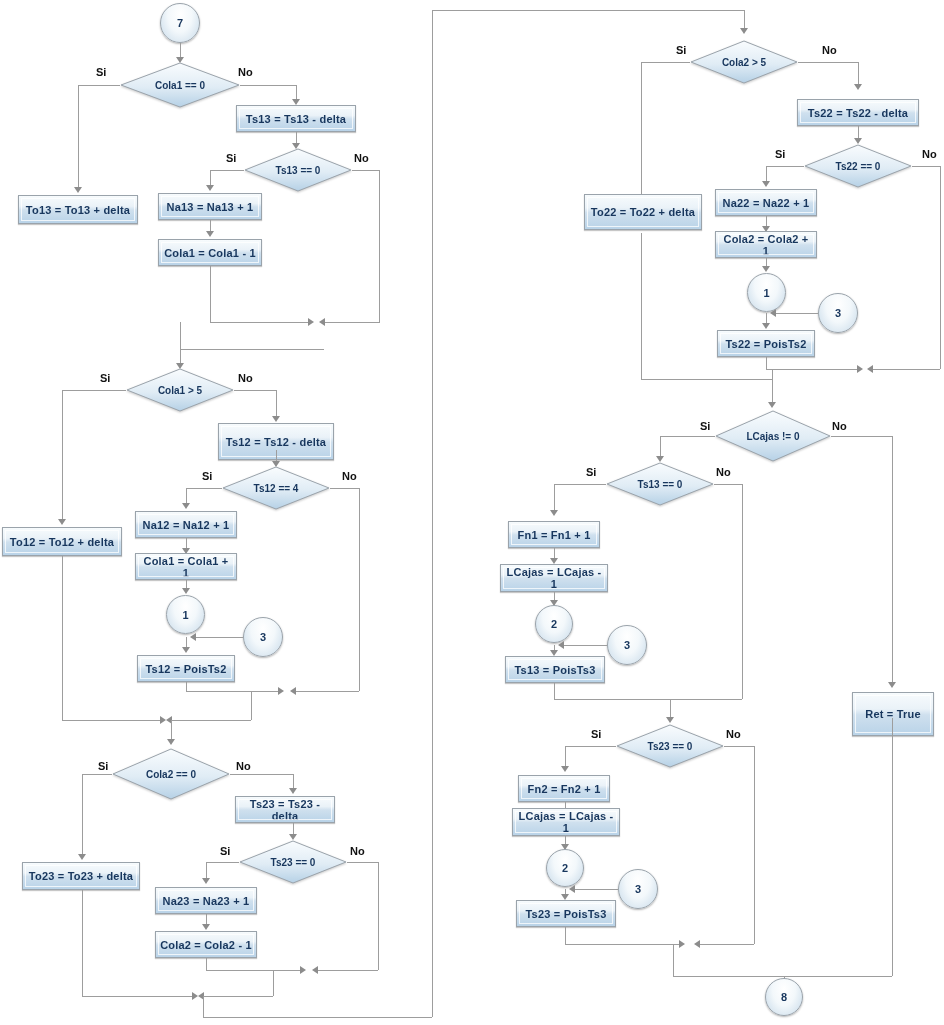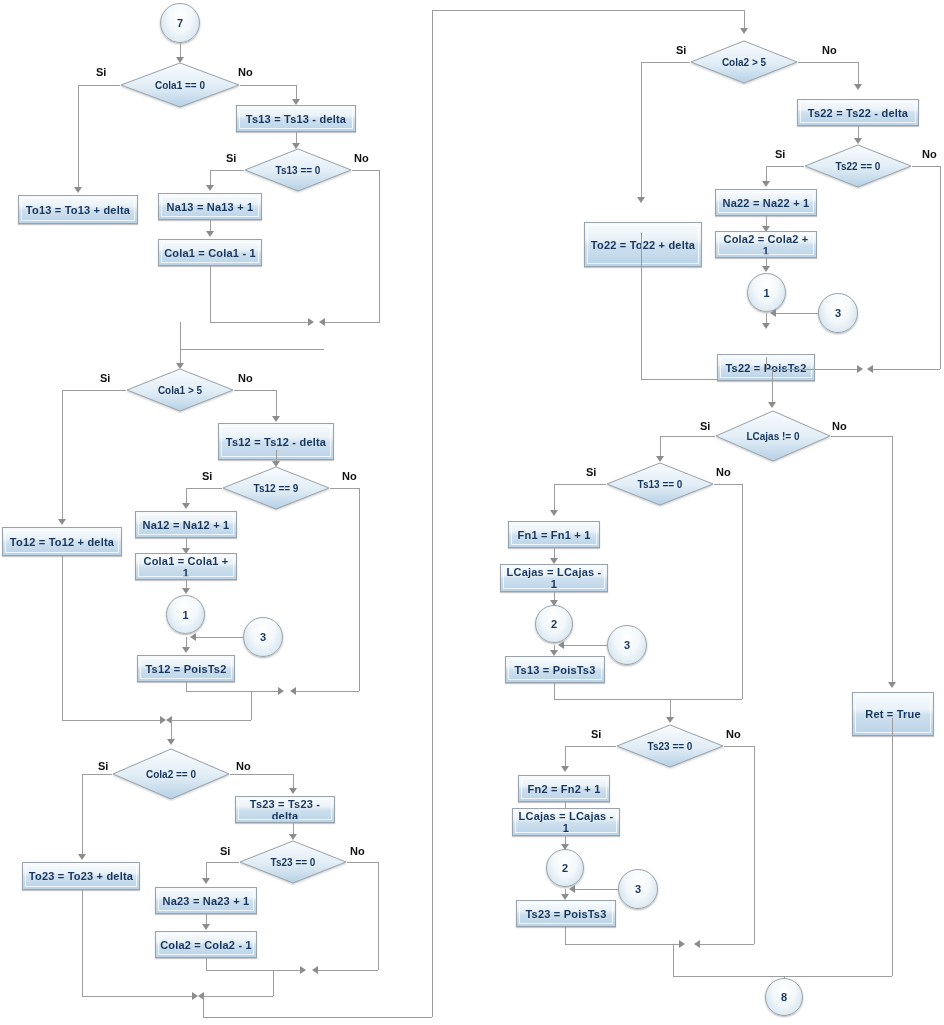--- a/index.html
+++ b/index.html
@@ -162,21 +162,21 @@
     <div class="inner"></div>
       <span>Ts12 = Ts12 - delta</span>
   </div>
   <div class="ln lv" style="left:276px;top:450px;height:13px;"></div>
   <div class="ar ar-d" style="left:272px;top:461px;"></div>
 
   <div class="node dec" style="left:222px;top:466px;width:108px;height:44px;">
     <svg viewBox="0 0 108 44" preserveAspectRatio="none">
       <polygon points="54,1 107,22 54,43 1,22" fill="url(#g1)" stroke="#9aa3ab" stroke-width="1"></polygon>
     </svg>
-    <div class="lbl">Ts12 == 9</div>
+    <div class="lbl">Ts12 == 4</div>
   </div>
   <div class="etx" style="left:202px;top:470px;">Si</div>
   <div class="etx" style="left:342px;top:470px;">No</div>
 
   <div class="ln lh" style="left:186px;top:488px;width:36px;"></div>
   <div class="ln lv" style="left:186px;top:488px;height:17px;"></div>
   <div class="ar ar-d" style="left:182px;top:503px;"></div>
 
   <div class="ln lh" style="left:330px;top:488px;width:30px;"></div>
   <div class="ln lv" style="left:359px;top:488px;height:203px;"></div>
@@ -309,21 +309,21 @@
   <div class="etx" style="left:822px;top:44px;">No</div>
 
   <div class="ln lh" style="left:641px;top:62px;width:49px;"></div>
   <div class="ln lv" style="left:641px;top:62px;height:137px;"></div>
   <div class="ar ar-d" style="left:637px;top:197px;"></div>
 
   <div class="ln lh" style="left:798px;top:62px;width:61px;"></div>
   <div class="ln lv" style="left:858px;top:62px;height:24px;"></div>
   <div class="ar ar-d" style="left:854px;top:84px;"></div>
 
-  <div class="node proc" style="left:584px;top:222px;width:118px;height:45px;">
+  <div class="node proc" style="left:584px;top:194px;width:118px;height:36px;">
     <div class="inner"></div>
       <span>To22 = To22 + delta</span>
   </div>
   <div class="ln lv" style="left:641px;top:233px;height:146px;"></div>
   <div class="ln lh" style="left:641px;top:379px;width:131px;"></div>
 
   <div class="node proc" style="left:797px;top:99px;width:122px;height:27px;">
     <div class="inner"></div>
       <span>Ts22 = Ts22 - delta</span>
   </div>
@@ -366,21 +366,21 @@
     <span>1</span>
   </div>
   <div class="node term" style="left:818px;top:293px;width:40px;height:40px;">
     <span>3</span>
   </div>
   <div class="ln lh" style="left:776px;top:313px;width:42px;"></div>
   <div class="ar ar-l" style="left:770px;top:309px;"></div>
   <div class="ln lv" style="left:766px;top:313px;height:12px;"></div>
   <div class="ar ar-d" style="left:762px;top:323px;"></div>
 
-  <div class="node proc" style="left:717px;top:330px;width:98px;height:27px;margin-top:24px;">
+  <div class="node proc" style="left:717px;top:330px;width:98px;height:27px;">
     <div class="inner"></div>
       <span>Ts22 = PoisTs2</span>
   </div>
   <div class="ln lv" style="left:766px;top:357px;height:12px;"></div>
   <div class="ln lh" style="left:766px;top:369px;width:95px;"></div>
   <div class="ar ar-r" style="left:857px;top:365px;"></div>
 
   <div class="ln lv" style="left:772px;top:369px;height:10px;"></div>
   <div class="ln lv" style="left:772px;top:379px;height:25px;"></div>
   <div class="ar ar-d" style="left:768px;top:402px;"></div>

